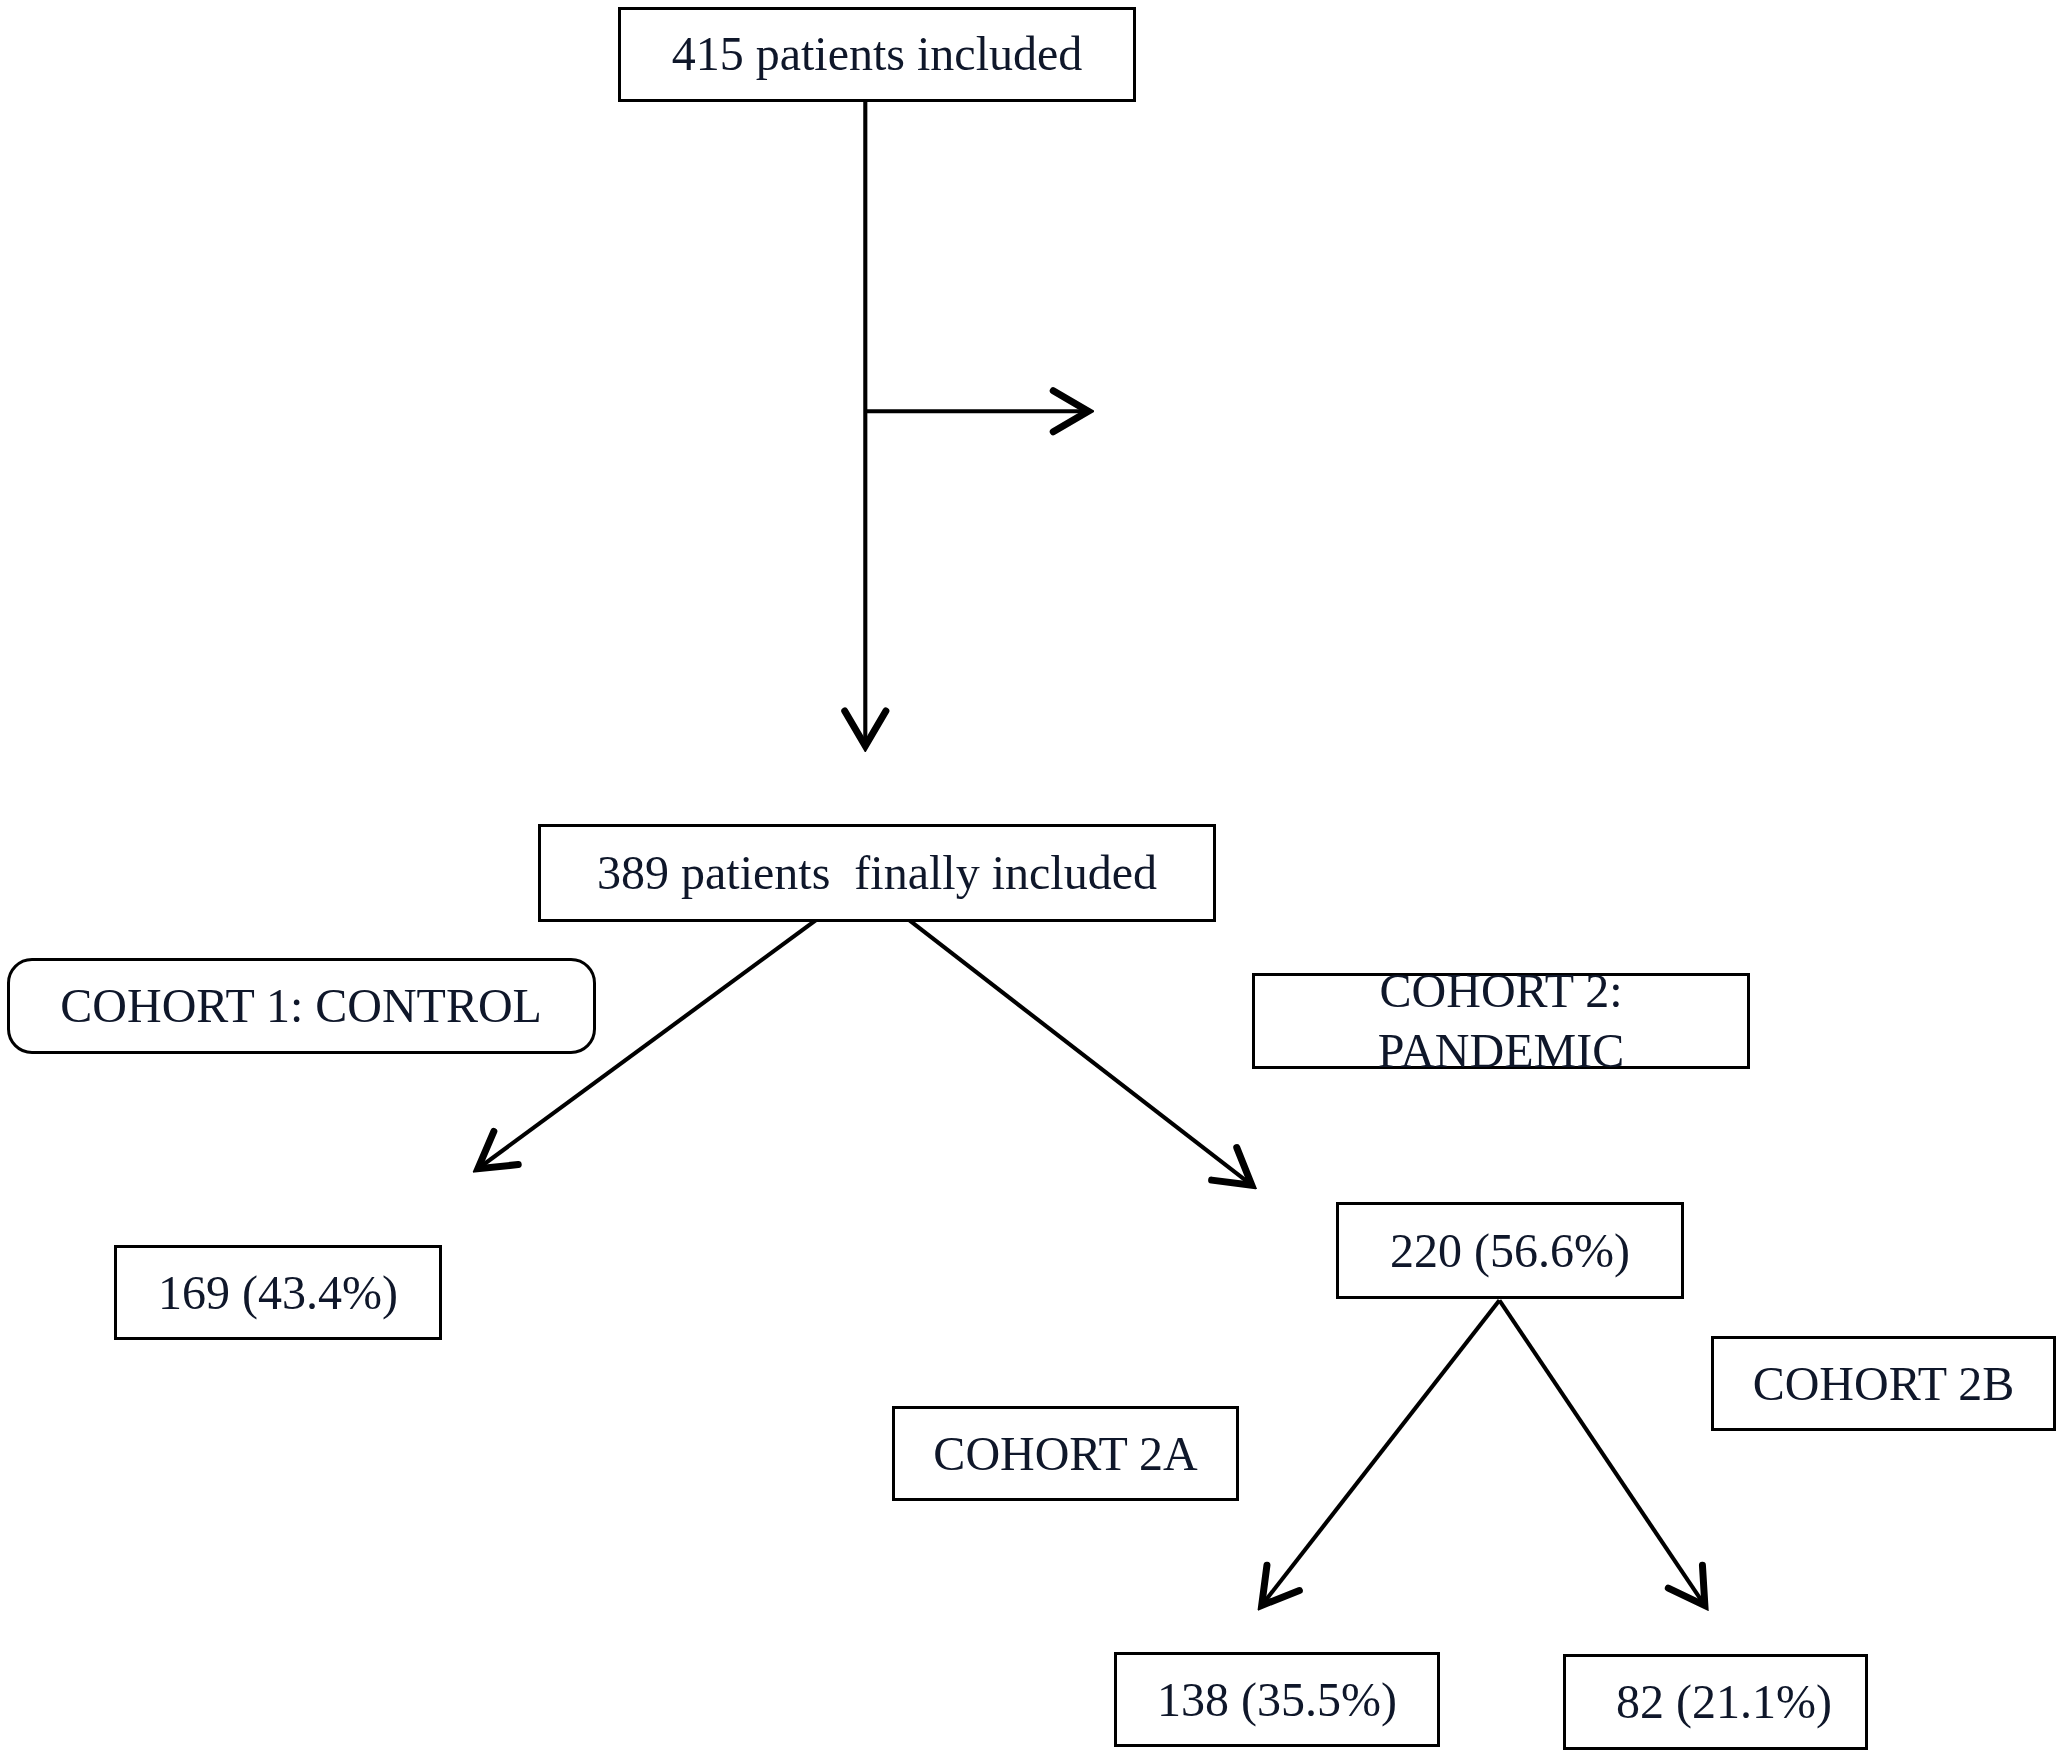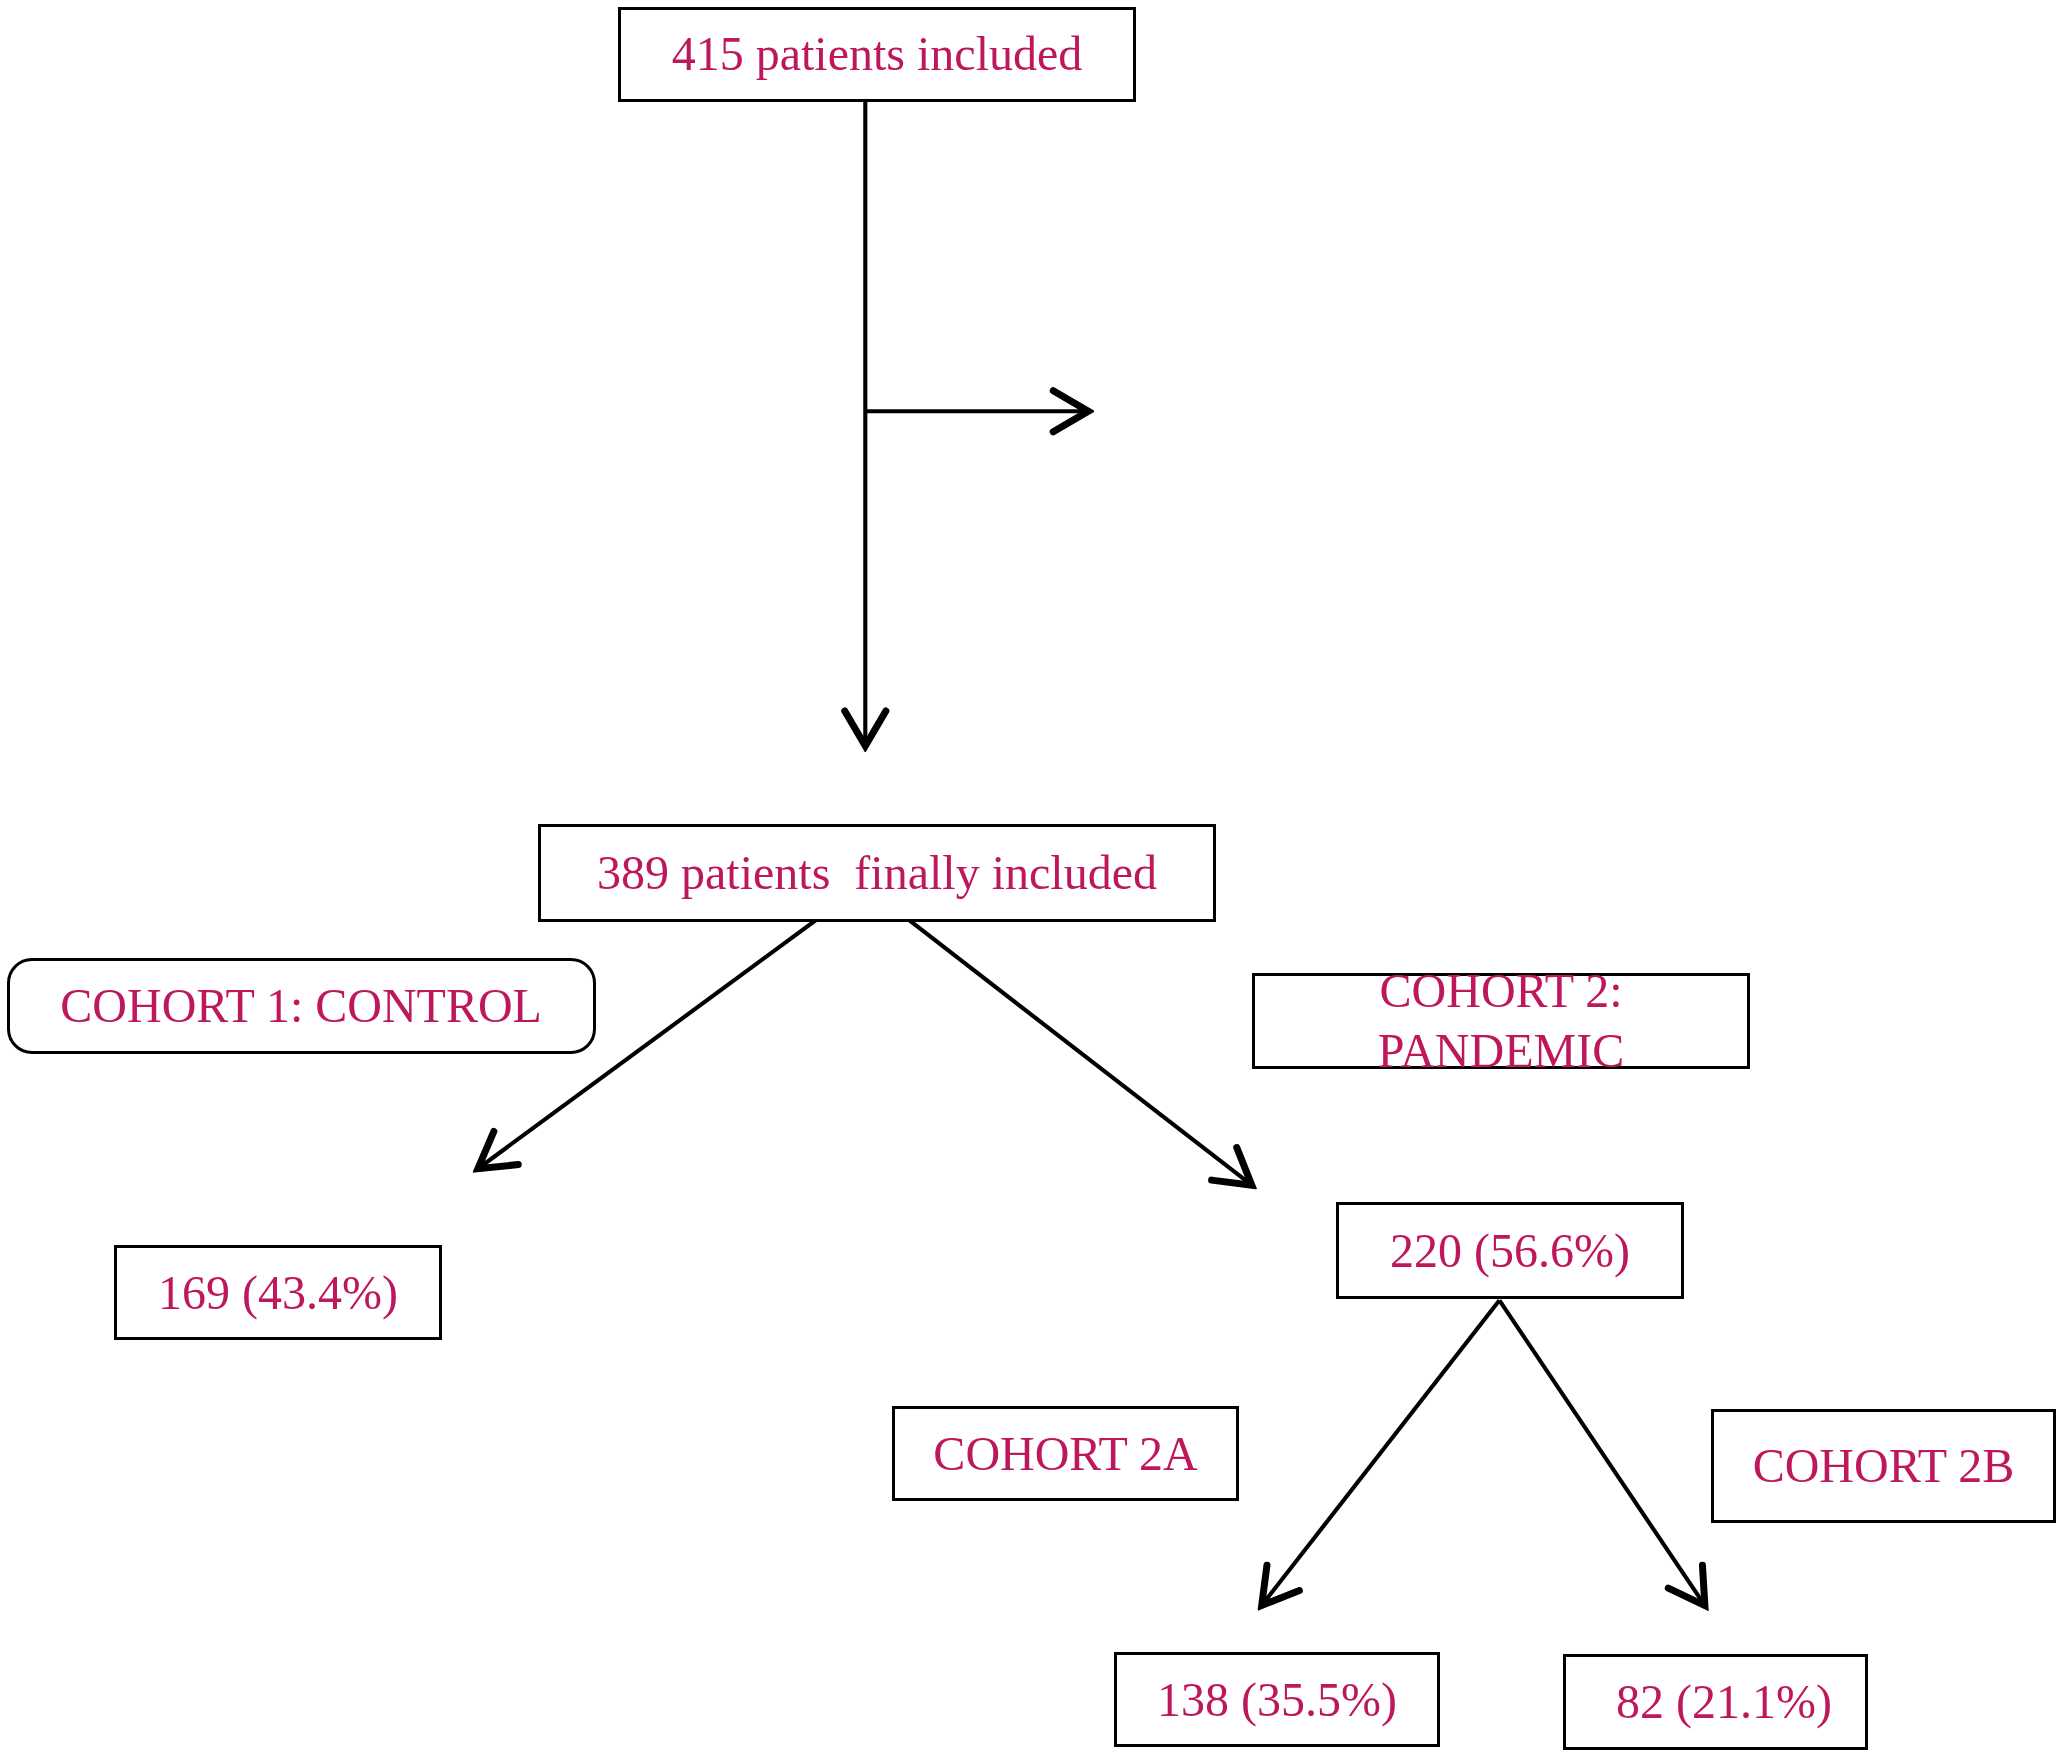--- a/index.html
+++ b/index.html
@@ -5,21 +5,21 @@
   html, body {
     margin: 0;
     padding: 0;
     background: #ffffff;
   }
   .canvas {
     position: relative;
     width: 2067px;
     height: 1756px;
     background: #ffffff;
-    color: #be185d;
+    color: #0f172a;
     font-family: "Liberation Serif", "DejaVu Serif", serif;
     overflow: hidden;
   }
   .arrows {
     position: absolute;
     left: 0;
     top: 0;
     width: 2067px;
     height: 1756px;
   }
@@ -38,21 +38,21 @@
   }
   
   #b415      { left: 618px;  top: 6.6px;    width: 518px; height: 95px; }
   #b26       { left: 1128px; top: 338px;  width: 764px; height: 154px; }
   #b389      { left: 538px;  top: 785px;  width: 678px; height: 98px; margin-top: 39px; }
   #bcohort1  { left: 6.6px;    top: 958px; width: 589px; height: 96px; border-radius: 25px; }
   #bcohort2  { left: 1252px; top: 973px; width: 498px; height: 96px; }
   #b169      { left: 114px;  top: 1205px; width: 328px; height: 95px; margin-top: 40px; }
   #b220      { left: 1336px; top: 1202px; width: 348px; height: 97px; }
   #bcohort2a { left: 892px; top: 1406px; width: 347px; height: 95px; }
-  #bcohort2b { left: 1711px; top: 1409px; width: 345px; height: 114px; }
+  #bcohort2b { left: 1711px; top: 1336px; width: 345px; height: 95px; }
   #b138      { left: 1114px; top: 1652px; width: 326px; height: 95px; }
   #b82       { left: 1563px; top: 1654px; width: 305px; height: 96px; padding-left: 17px; }
 </style>
 </head>
 <body>
 
 <div class="canvas">
 
   <svg class="arrows" viewBox="0 0 2513 2135" xmlns="http://www.w3.org/2000/svg">
     <defs>

